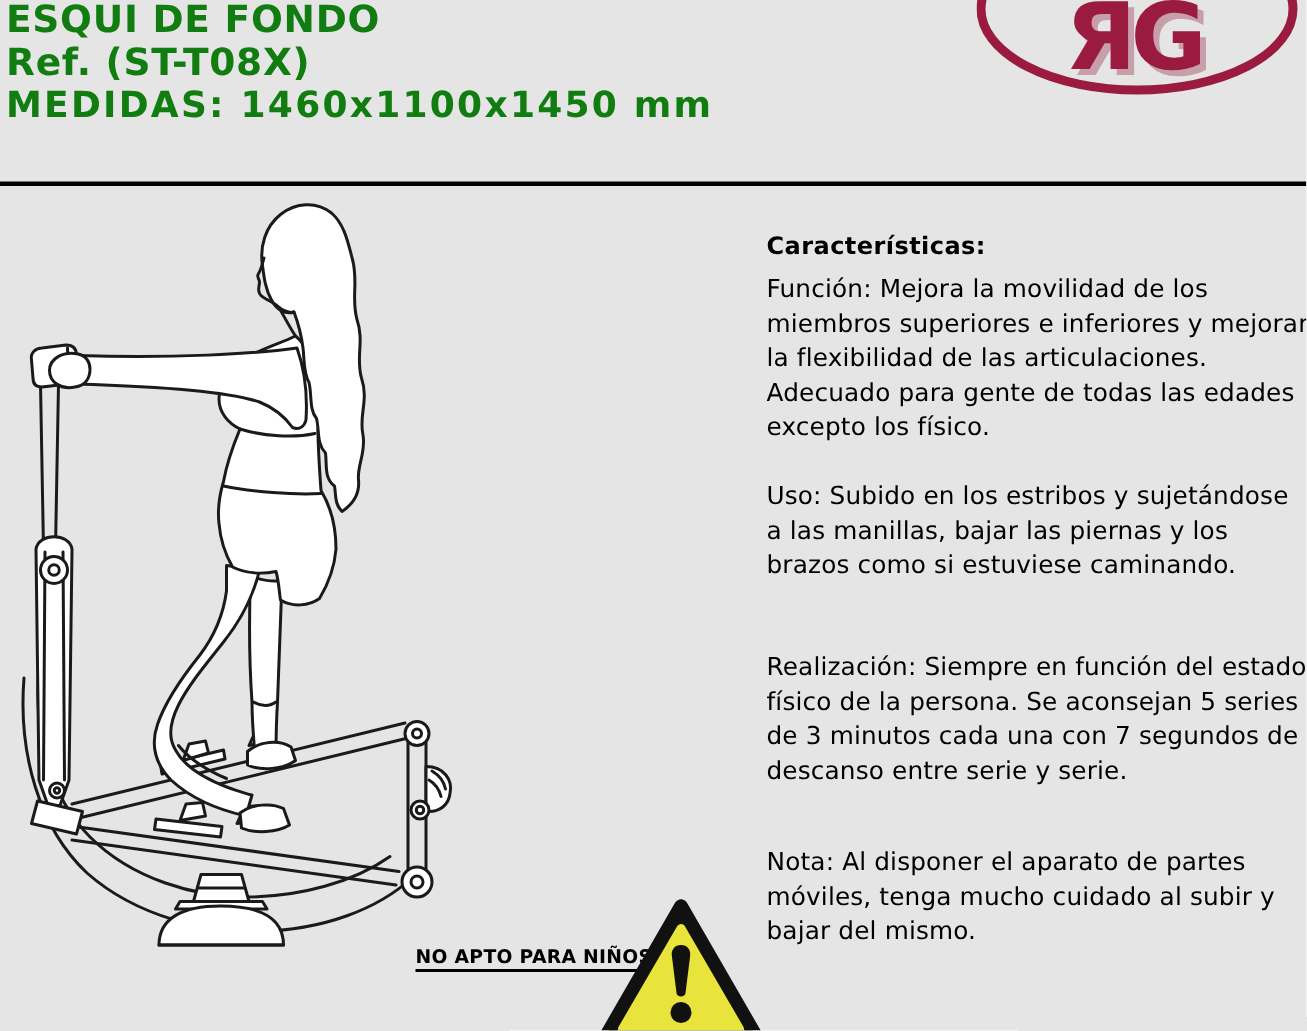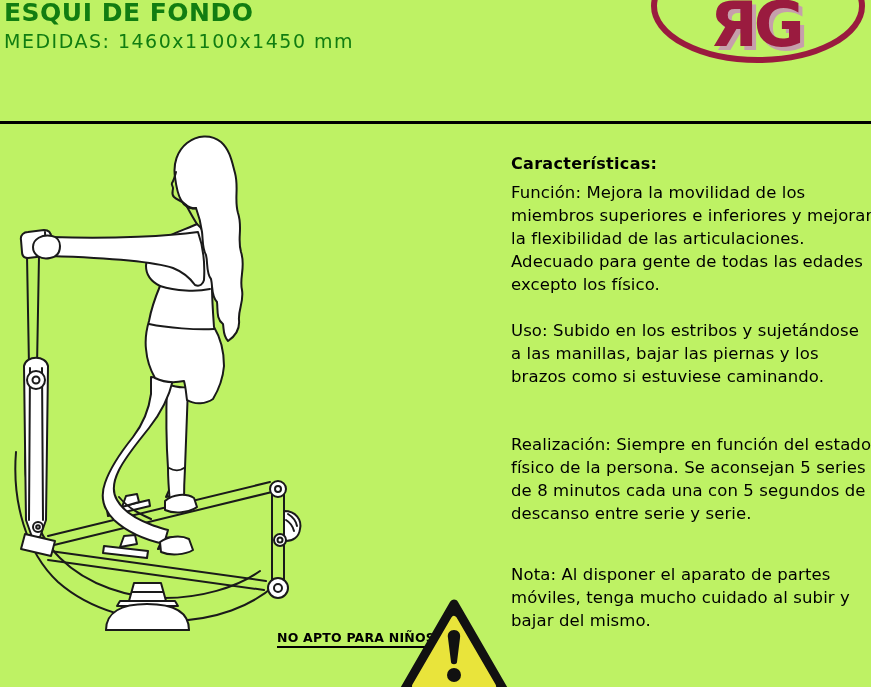--- a/index.html
+++ b/index.html
@@ -1,23 +1,23 @@
 <!DOCTYPE html>
 <html style="--title-green: #117d11; --logo-maroon: #9a1b3f; --logo-maroon-light: #c69fab; --warning-yellow: #e9e43b; --drawing-ink: #1a1a1a;"><head>
 <meta charset="utf-8">
 <style>
   html,body{margin:0;padding:0;background:#fff;}
   .page{
-    position:relative;width:871px;height:687px;background:#bef264;overflow:hidden;
+    position:relative;width:871px;height:687px;background:#e5e5e5;overflow:hidden;
     font-family:"DejaVu Sans",sans-serif;color:#000;
   }
   
   .title-block{position:absolute;left:4px;top:-2px;line-height:29px;}
   .title-line{color:var(--title-green);font-size:25px;font-weight:bold;letter-spacing:.5px;white-space:nowrap;}
-  .title-line.dim{font-weight:normal;letter-spacing:1.5px;font-size:19px;}
+  .title-line.dim{font-weight:bold;letter-spacing:1.5px;font-size:24px;}
   
   .logo{position:absolute;left:651px;top:0;width:220px;height:70px;}
   
   .rule{position:absolute;left:0;top:121px;width:871px;height:3px;background:#000;}
   
   .illus{position:absolute;left:0;top:130px;width:320px;height:510px;}
   
   .char-heading{position:absolute;left:511px;top:154px;font-size:16px;font-weight:bold;letter-spacing:.3px;}
   .para{position:absolute;left:511px;width:362px;font-size:16.5px;line-height:23px;letter-spacing:.1px;}
   .para .term{text-underline-offset:3px;}
@@ -33,20 +33,21 @@
   svg .ink{stroke:var(--drawing-ink);stroke-width:2;fill:none;stroke-linecap:round;stroke-linejoin:round;}
   svg .wfill{stroke:var(--drawing-ink);stroke-width:2;fill:#fff;stroke-linecap:round;stroke-linejoin:round;}
 </style>
 </head>
 <body>
 
 <div class="page">
 
   <div class="title-block">
     <div class="title-line">ESQUI DE FONDO</div>
+    <div class="title-line">Ref. (ST-T08X)</div>
     <div class="title-line dim">MEDIDAS: 1460x1100x1450 mm</div>
   </div>
 
   <div class="logo">
     <svg width="220" height="70" viewBox="0 0 220 70">
       <ellipse cx="107" cy="6" rx="104" ry="54" fill="none" style="stroke:var(--logo-maroon)" stroke-width="6"></ellipse>
       <text x="63" y="50" font-family="DejaVu Sans, sans-serif" font-size="62" font-weight="bold" letter-spacing="-4" style="fill:var(--logo-maroon-light)">ЯG</text>
       <text x="59" y="46" font-family="DejaVu Sans, sans-serif" font-size="62" font-weight="bold" letter-spacing="-4" style="fill:var(--logo-maroon)">ЯG</text>
     </svg>
   </div>
@@ -121,21 +122,21 @@
       <path class="wfill" d="M52 236 C42 234 33 239 33 247 C33 255 41 260 50 258 C57 257 60 252 60 246 C60 241 57 237 52 236 Z"></path>
     </g>
   </svg>
 
   <div class="char-heading">Características:</div>
 
   <div class="para p-funcion"><span class="term">Función</span><span>: Mejora la movilidad de los miembros superiores e inferiores y mejorar la flexibilidad de las articulaciones. Adecuado para gente de todas las edades excepto los físico.</span></div>
 
   <div class="para p-uso"><span class="term">Uso</span><span>: Subido en los estribos y sujetándose a las manillas, bajar las piernas y los brazos como si estuviese caminando.</span></div>
 
-  <div class="para p-realizacion"><span class="term">Realización</span><span>: Siempre en función del estado físico de la persona. Se aconsejan 5 series de 8 minutos cada una con 5 segundos de descanso entre serie y serie.</span></div>
+  <div class="para p-realizacion"><span class="term">Realización</span><span>: Siempre en función del estado físico de la persona. Se aconsejan 5 series de 3 minutos cada una con 7 segundos de descanso entre serie y serie.</span></div>
 
   <div class="para p-nota"><span class="term">Nota</span><span>: Al disponer el aparato de partes móviles, tenga mucho cuidado al subir y bajar del mismo.</span></div>
 
   <div class="warn-block">
     <div class="warn-text">NO APTO PARA NIÑOS</div>
   </div>
 
   <svg class="warn-tri" viewBox="0 0 112 102">
     <path d="M56 6 L108 96 L4 96 Z" fill="#111" stroke="#111" stroke-width="9" stroke-linejoin="round"></path>
     <path d="M56 21 L95 88 L17 88 Z" style="fill:var(--warning-yellow);stroke:var(--warning-yellow)" stroke-width="6" stroke-linejoin="round"></path>

